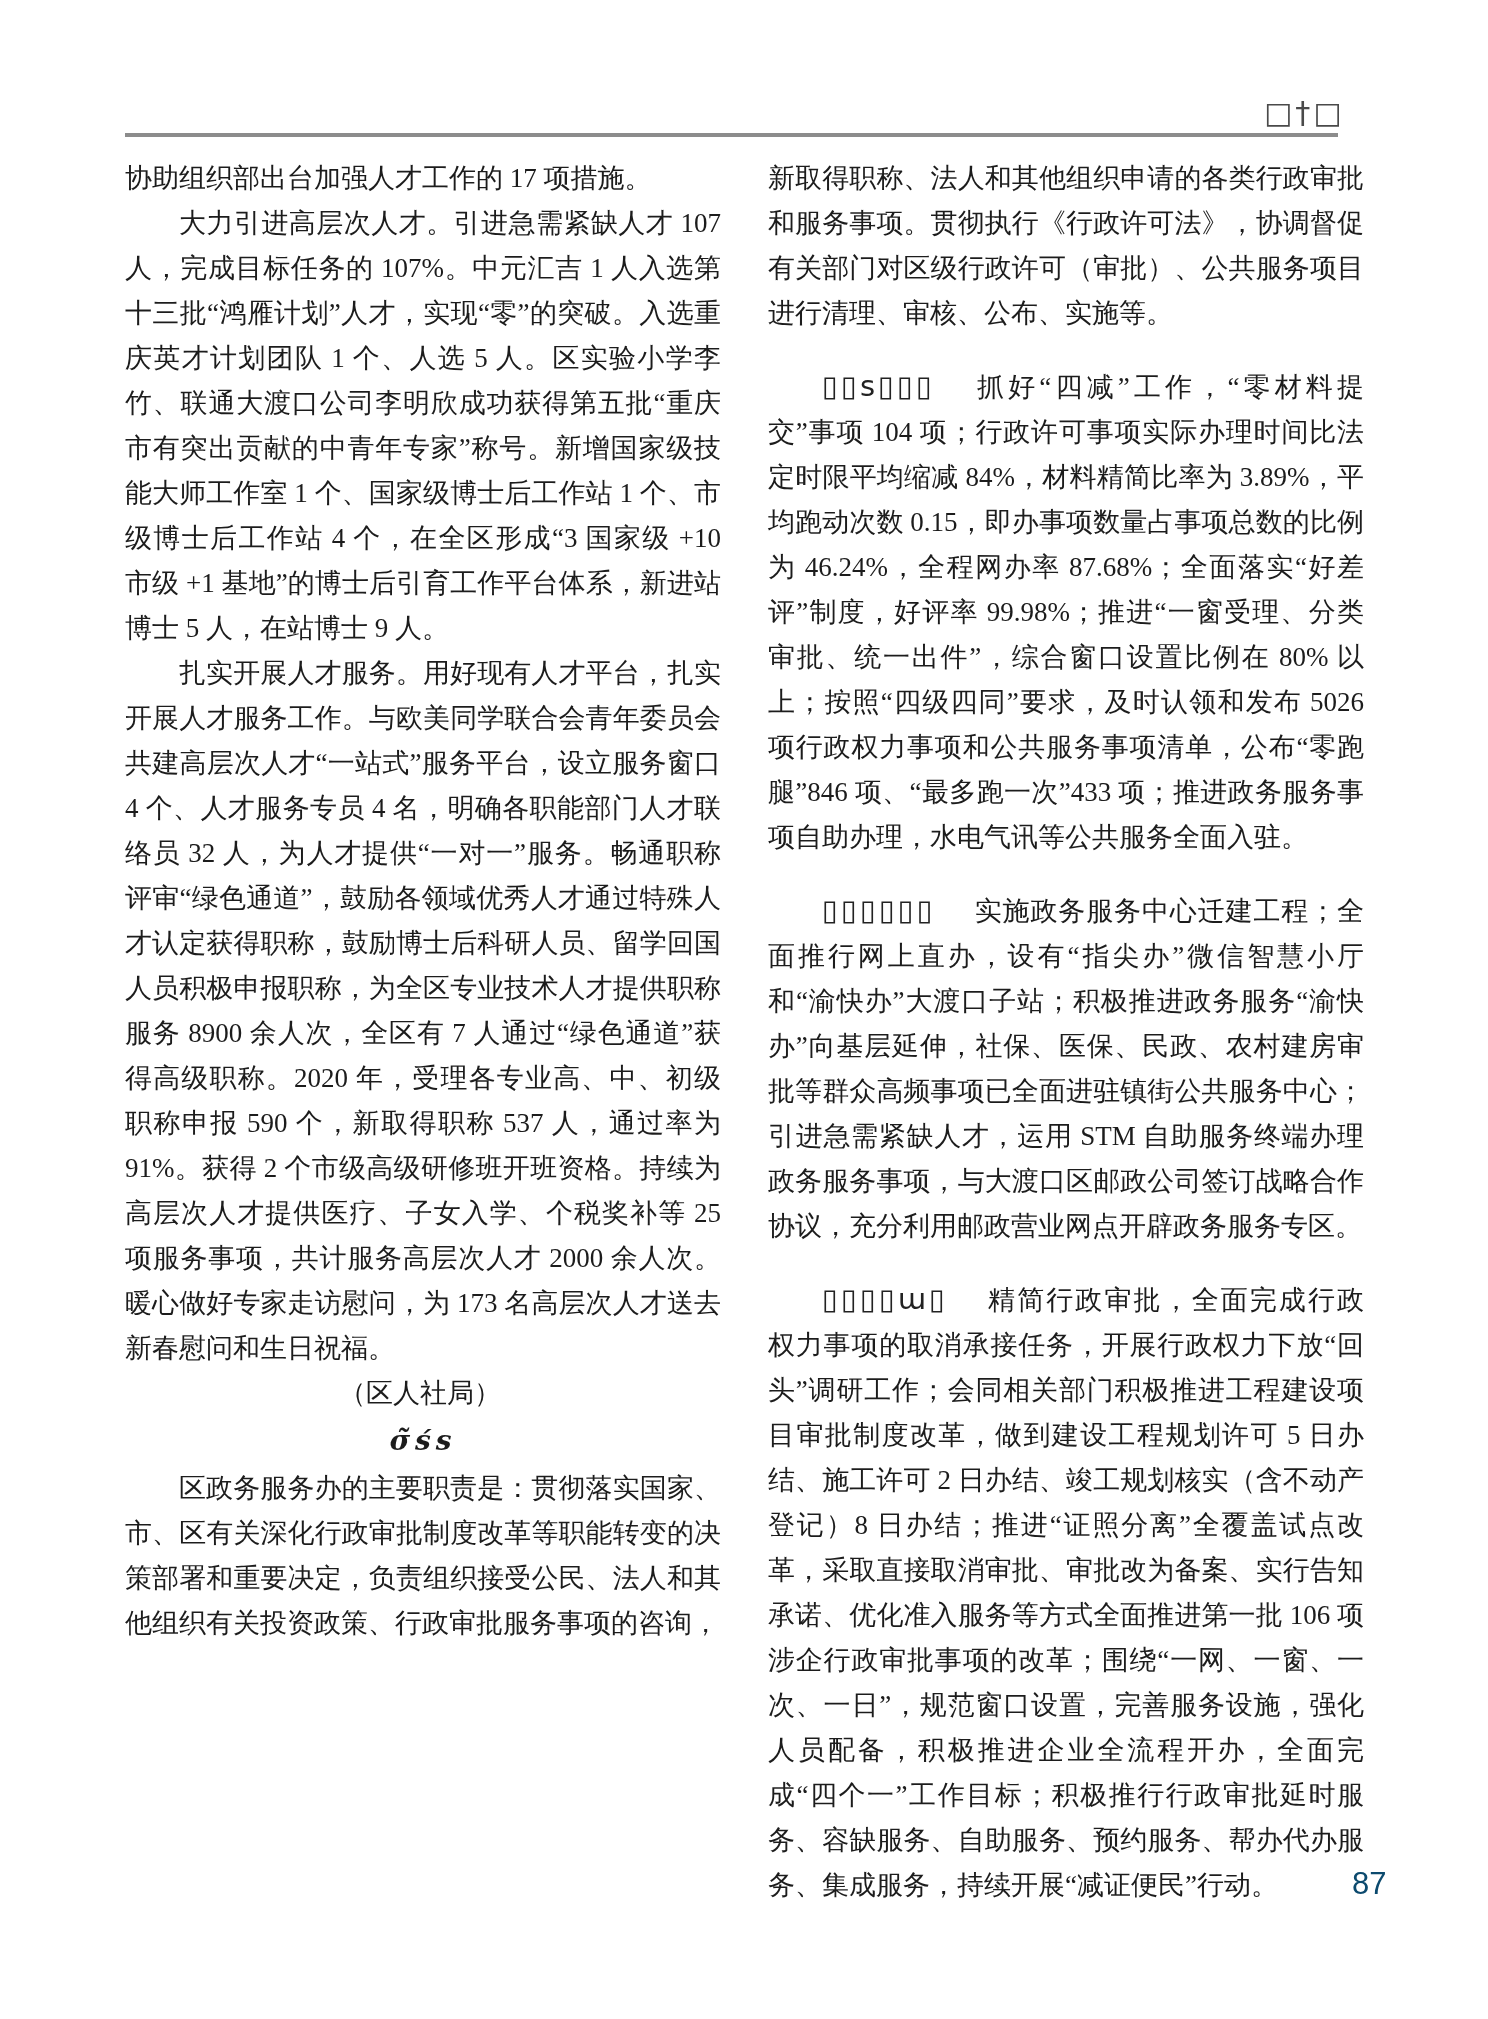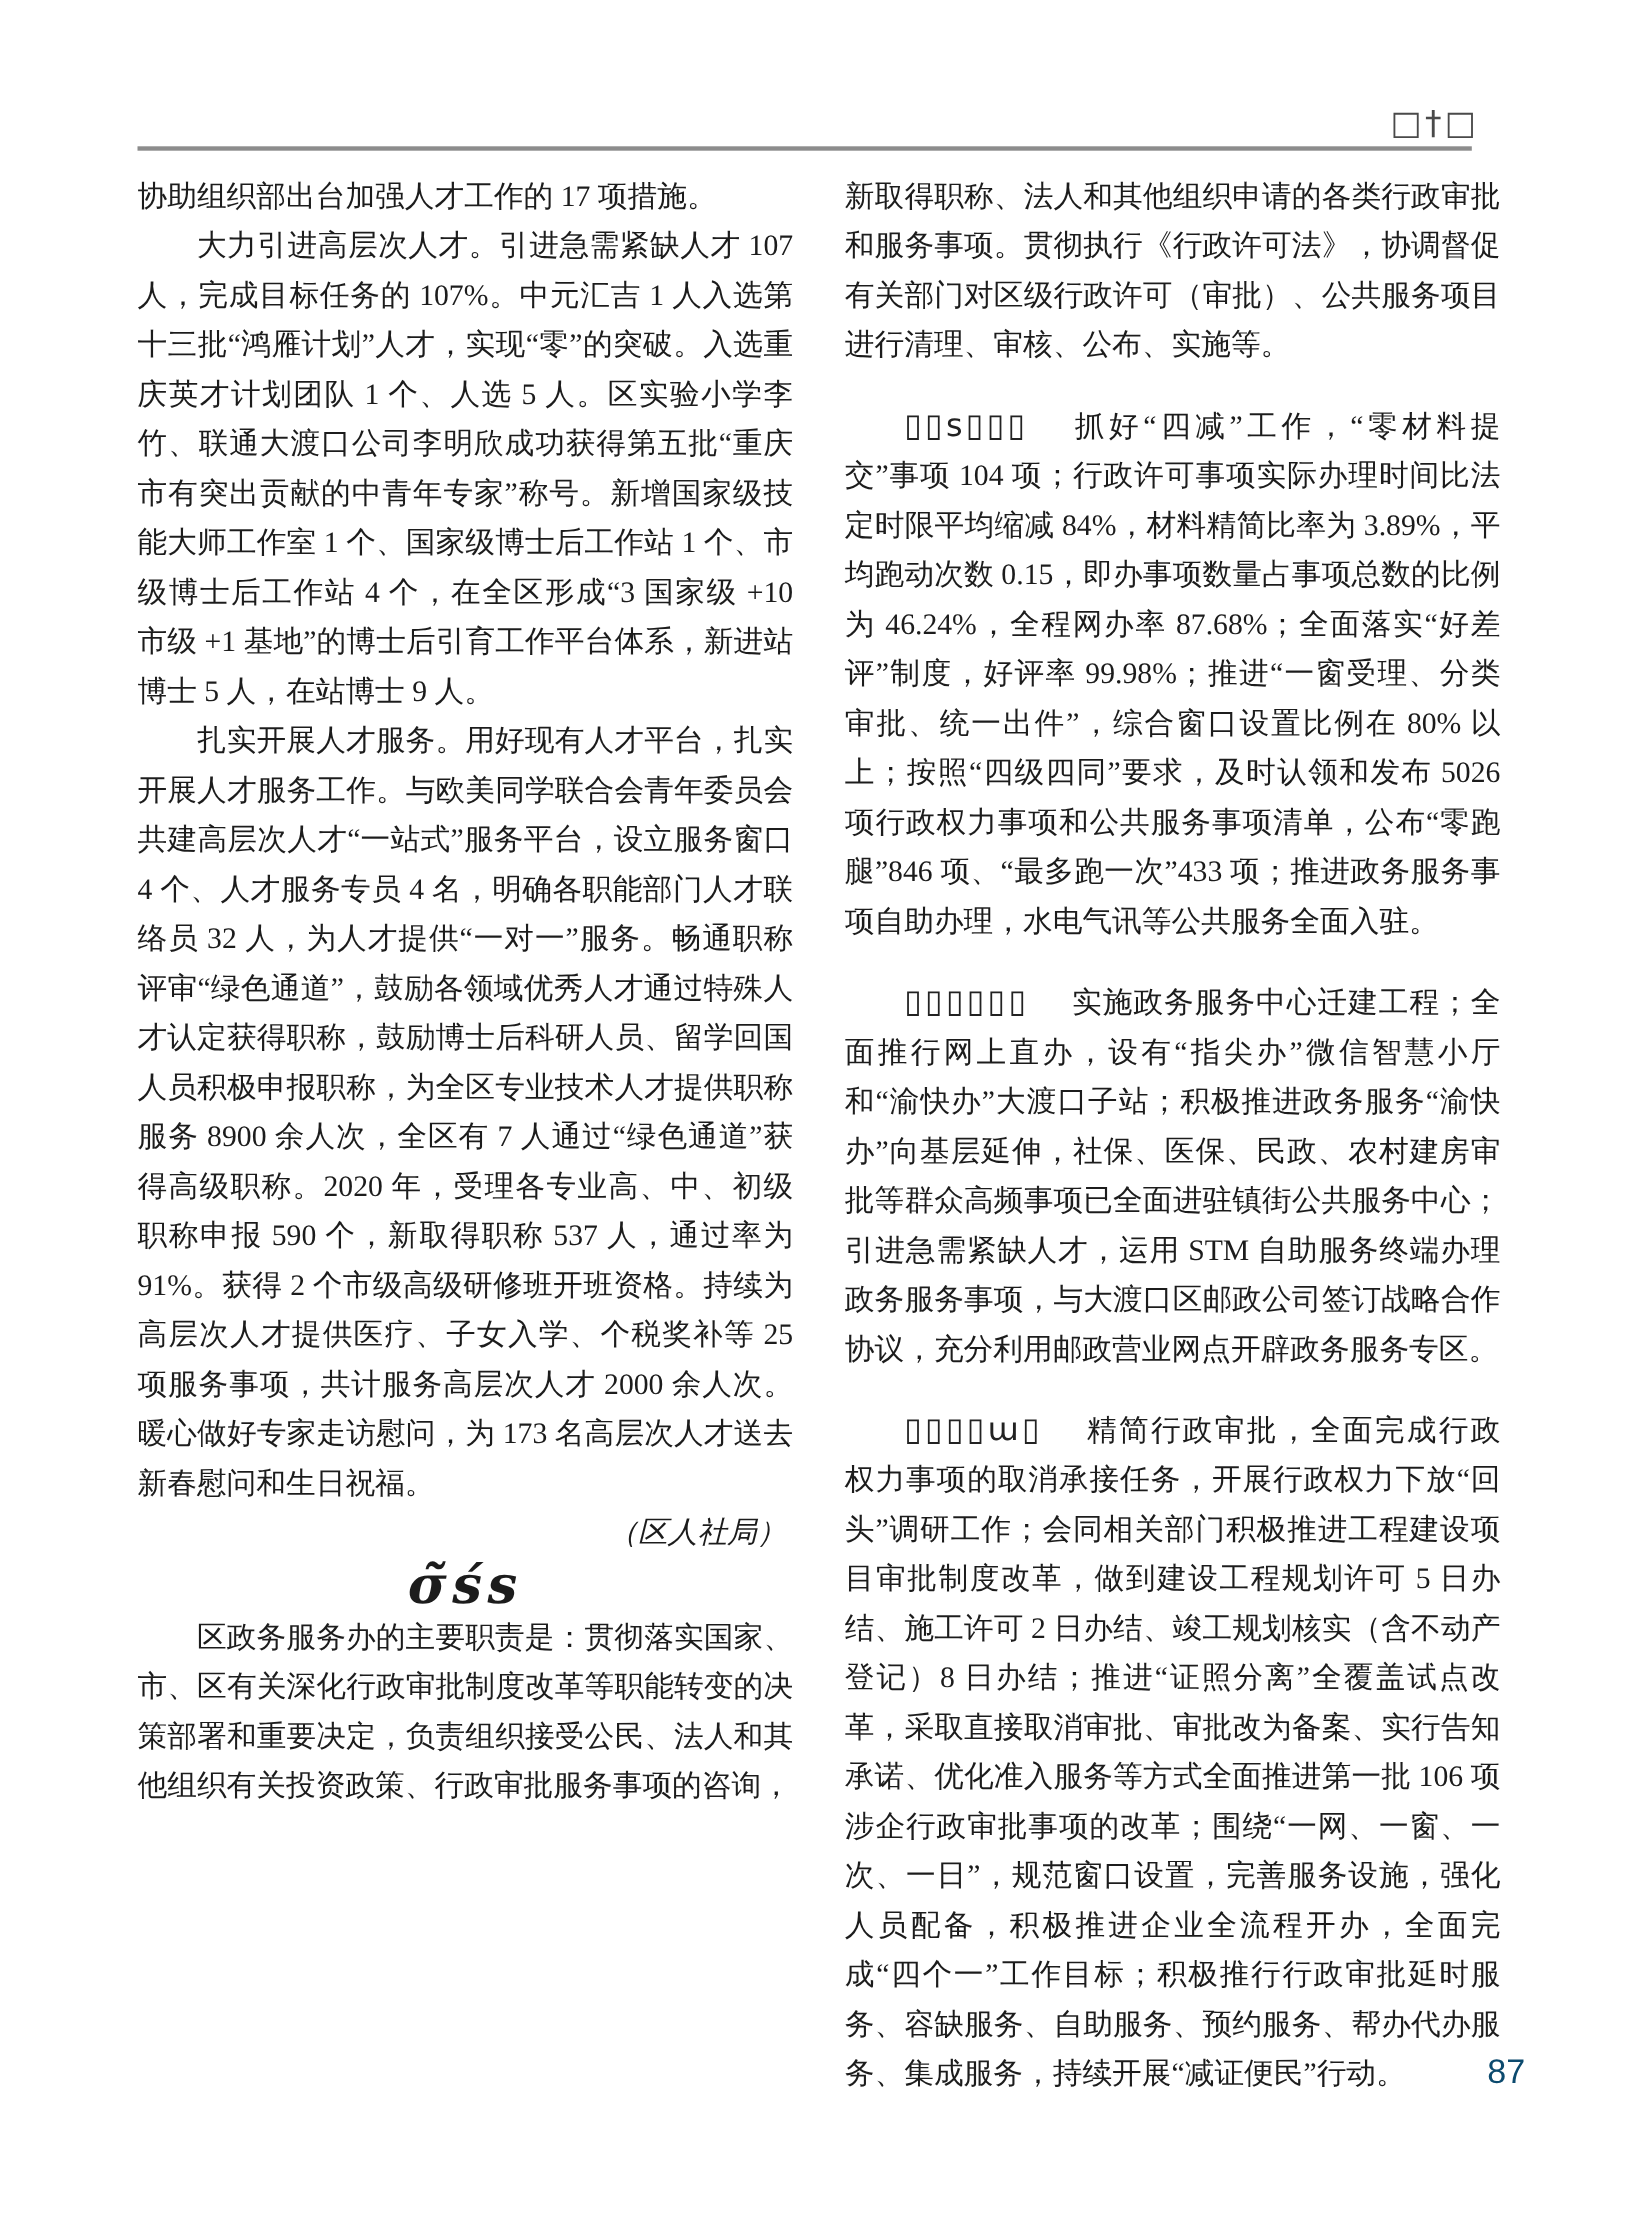--- a/index.html
+++ b/index.html
@@ -44,29 +44,28 @@
     text-justify: inter-character;
   }
   .col-left  { left: 125px; }
   .col-right { left: 768px; }
   .col p {
     margin: 0;
     text-indent: 2em;
   }
   .col p.noindent { text-indent: 0; }
   .byline {
-    text-align: right;
+    text-align: center;
     text-indent: 0 !important;
     padding-right: 6px;
-    font-style: italic;
   }
   .script-heading {
     margin: 26px 0 38px 0;
     text-align: center;
-    font-size: 48px;
+    font-size: 28px;
     line-height: 50px;
     font-weight: bold;
     font-style: italic;
     font-family: "DejaVu Serif", serif;
     letter-spacing: 5px;
     text-indent: 0 !important;
   }
   .entry { margin-top: 28px !important; }
   .entry-label {
     font-family: "DejaVu Sans", sans-serif;

